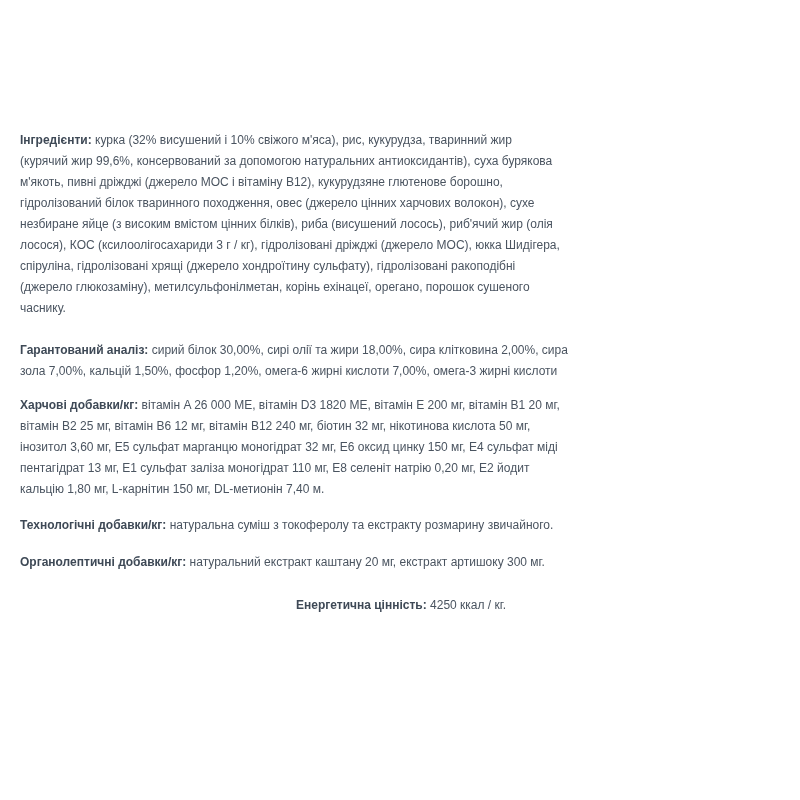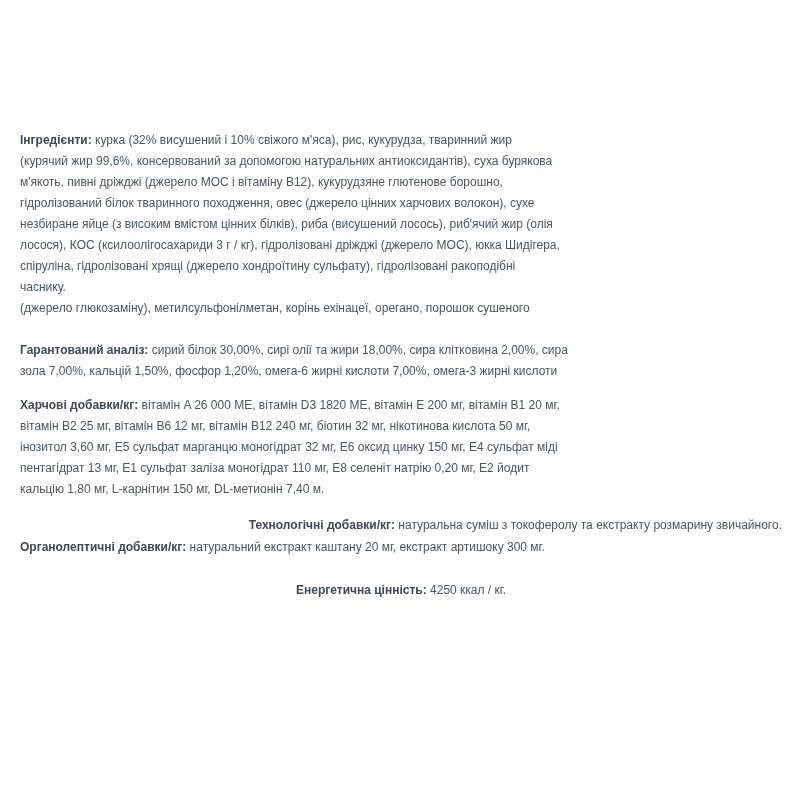--- a/index.html
+++ b/index.html
@@ -29,39 +29,39 @@
       white-space: nowrap;
     }
     .para .label {
       font-weight: 700;
       color: #3e4956;
     }
     
     .para[data-name="section-ingredients"]            { margin-bottom: 21px; }
     .para[data-name="section-guaranteed-analysis"]    { margin-bottom: 13px; }
     .para[data-name="section-nutritional-additives"]  { margin-bottom: 15px; }
-    .para[data-name="section-technological-additives"]{ margin-bottom: 1px; text-align: right; }
+    .para[data-name="section-technological-additives"]{ margin-bottom: 16px; }
     .para[data-name="section-organoleptic-additives"] { margin-bottom: 22px; }
     .para[data-name="section-energy-value"]           { margin-bottom: 0; text-align: center; }
   </style>
 </head>
 <body>
 
 <div id="page" data-name="product-description-page">
   <div id="sections-root" data-name="sections-container">
       <div class="para" data-name="section-ingredients">
         <div class="line" data-name="text-line"><span class="label" data-name="section-label">Інгредієнти:</span> курка (32% висушений і 10% свіжого м'яса), рис, кукурудза, тваринний жир</div>
         <div class="line" data-name="text-line">(курячий жир 99,6%, консервований за допомогою натуральних антиоксидантів), суха бурякова</div>
         <div class="line" data-name="text-line">м'якоть, пивні дріжджі (джерело МОС і вітаміну B12), кукурудзяне глютенове борошно,</div>
         <div class="line" data-name="text-line">гідролізований білок тваринного походження, овес (джерело цінних харчових волокон), сухе</div>
         <div class="line" data-name="text-line">незбиране яйце (з високим вмістом цінних білків), риба (висушений лосось), риб'ячий жир (олія</div>
         <div class="line" data-name="text-line">лосося), КОС (ксилоолігосахариди 3 г / кг), гідролізовані дріжджі (джерело МОС), юкка Шидігера,</div>
         <div class="line" data-name="text-line">спіруліна, гідролізовані хрящі (джерело хондроїтину сульфату), гідролізовані ракоподібні</div>
+        <div class="line" data-name="text-line">(джерело глюкозаміну), метилсульфонілметан, корінь ехінацеї, орегано, порошок сушеного</div>
         <div class="line" data-name="text-line">часнику.</div>
-        <div class="line" data-name="text-line">(джерело глюкозаміну), метилсульфонілметан, корінь ехінацеї, орегано, порошок сушеного</div>
       </div>
       <div class="para" data-name="section-guaranteed-analysis">
         <div class="line" data-name="text-line"><span class="label" data-name="section-label">Гарантований аналіз:</span> сирий білок 30,00%, сирі олії та жири 18,00%, сира клітковина 2,00%, сира</div>
         <div class="line" data-name="text-line">зола 7,00%, кальцій 1,50%, фосфор 1,20%, омега-6 жирні кислоти 7,00%, омега-3 жирні кислоти</div>
       </div>
       <div class="para" data-name="section-nutritional-additives">
         <div class="line" data-name="text-line"><span class="label" data-name="section-label">Харчові добавки/кг:</span> вітамін A 26 000 МЕ, вітамін D3 1820 МЕ, вітамін E 200 мг, вітамін B1 20 мг,</div>
         <div class="line" data-name="text-line">вітамін B2 25 мг, вітамін B6 12 мг, вітамін B12 240 мг, біотин 32 мг, нікотинова кислота 50 мг,</div>
         <div class="line" data-name="text-line">інозитол 3,60 мг, E5 сульфат марганцю моногідрат 32 мг, E6 оксид цинку 150 мг, E4 сульфат міді</div>
         <div class="line" data-name="text-line">пентагідрат 13 мг, E1 сульфат заліза моногідрат 110 мг, E8 селеніт натрію 0,20 мг, E2 йодит</div>

